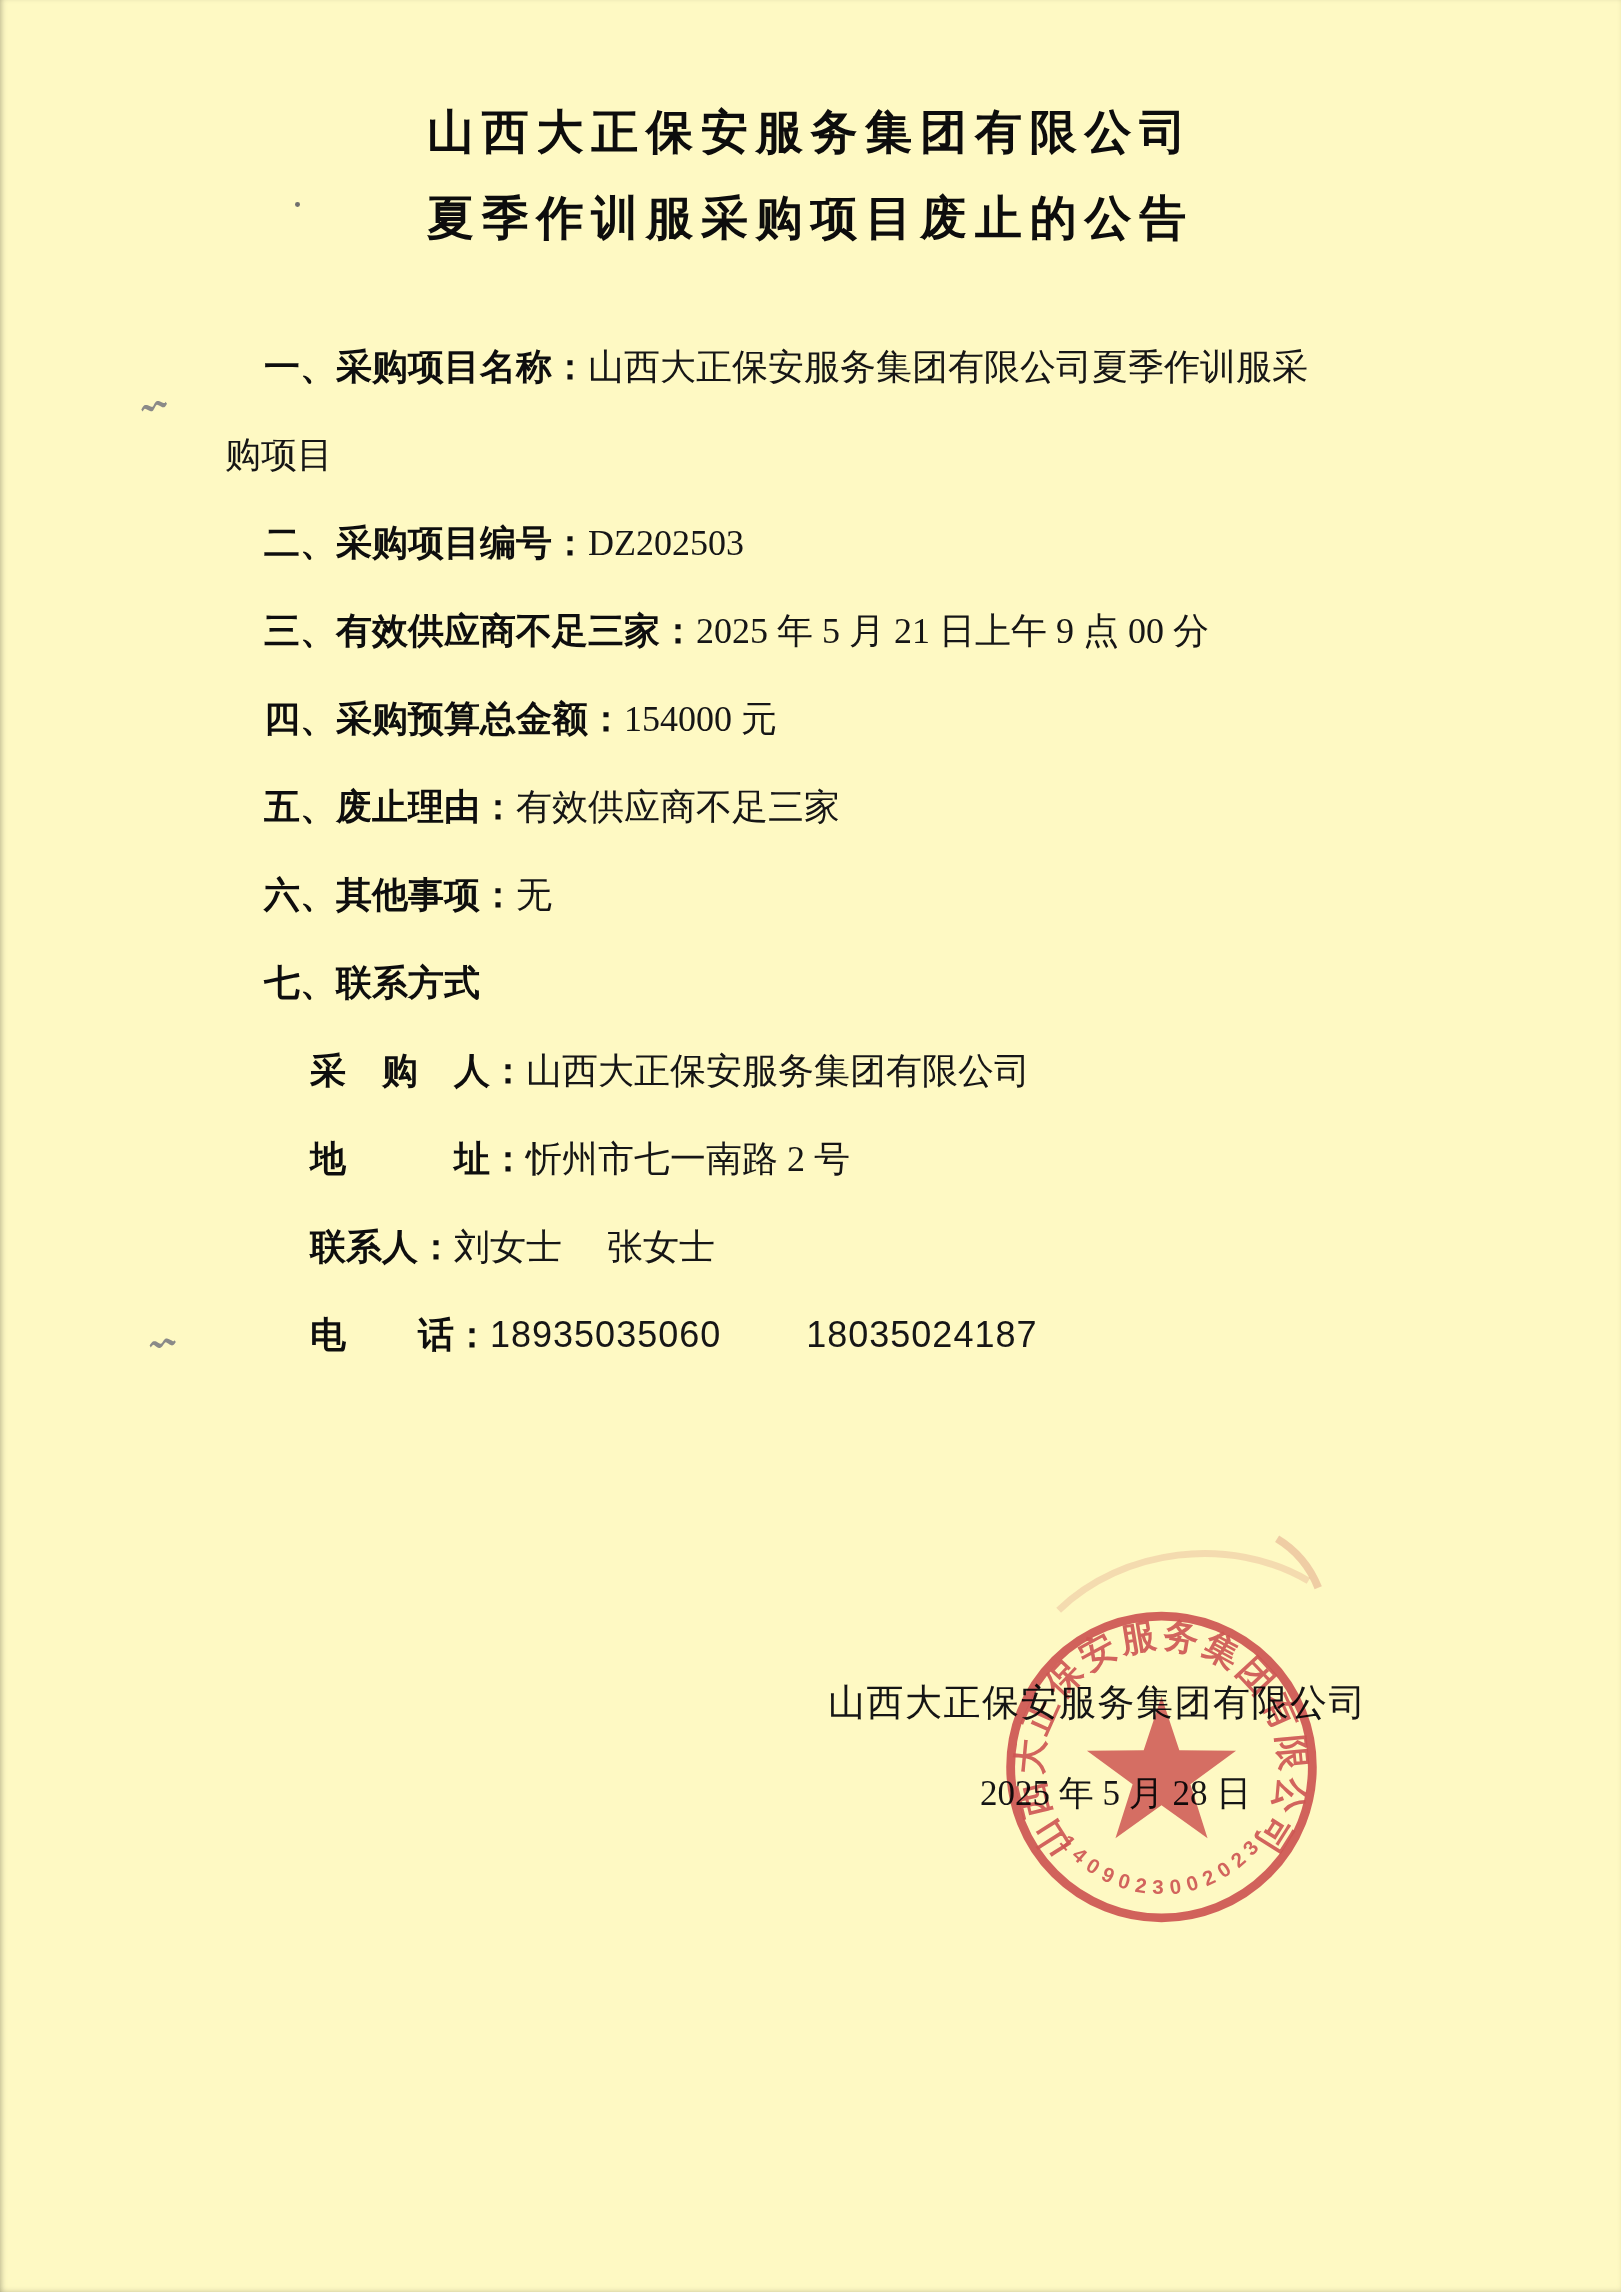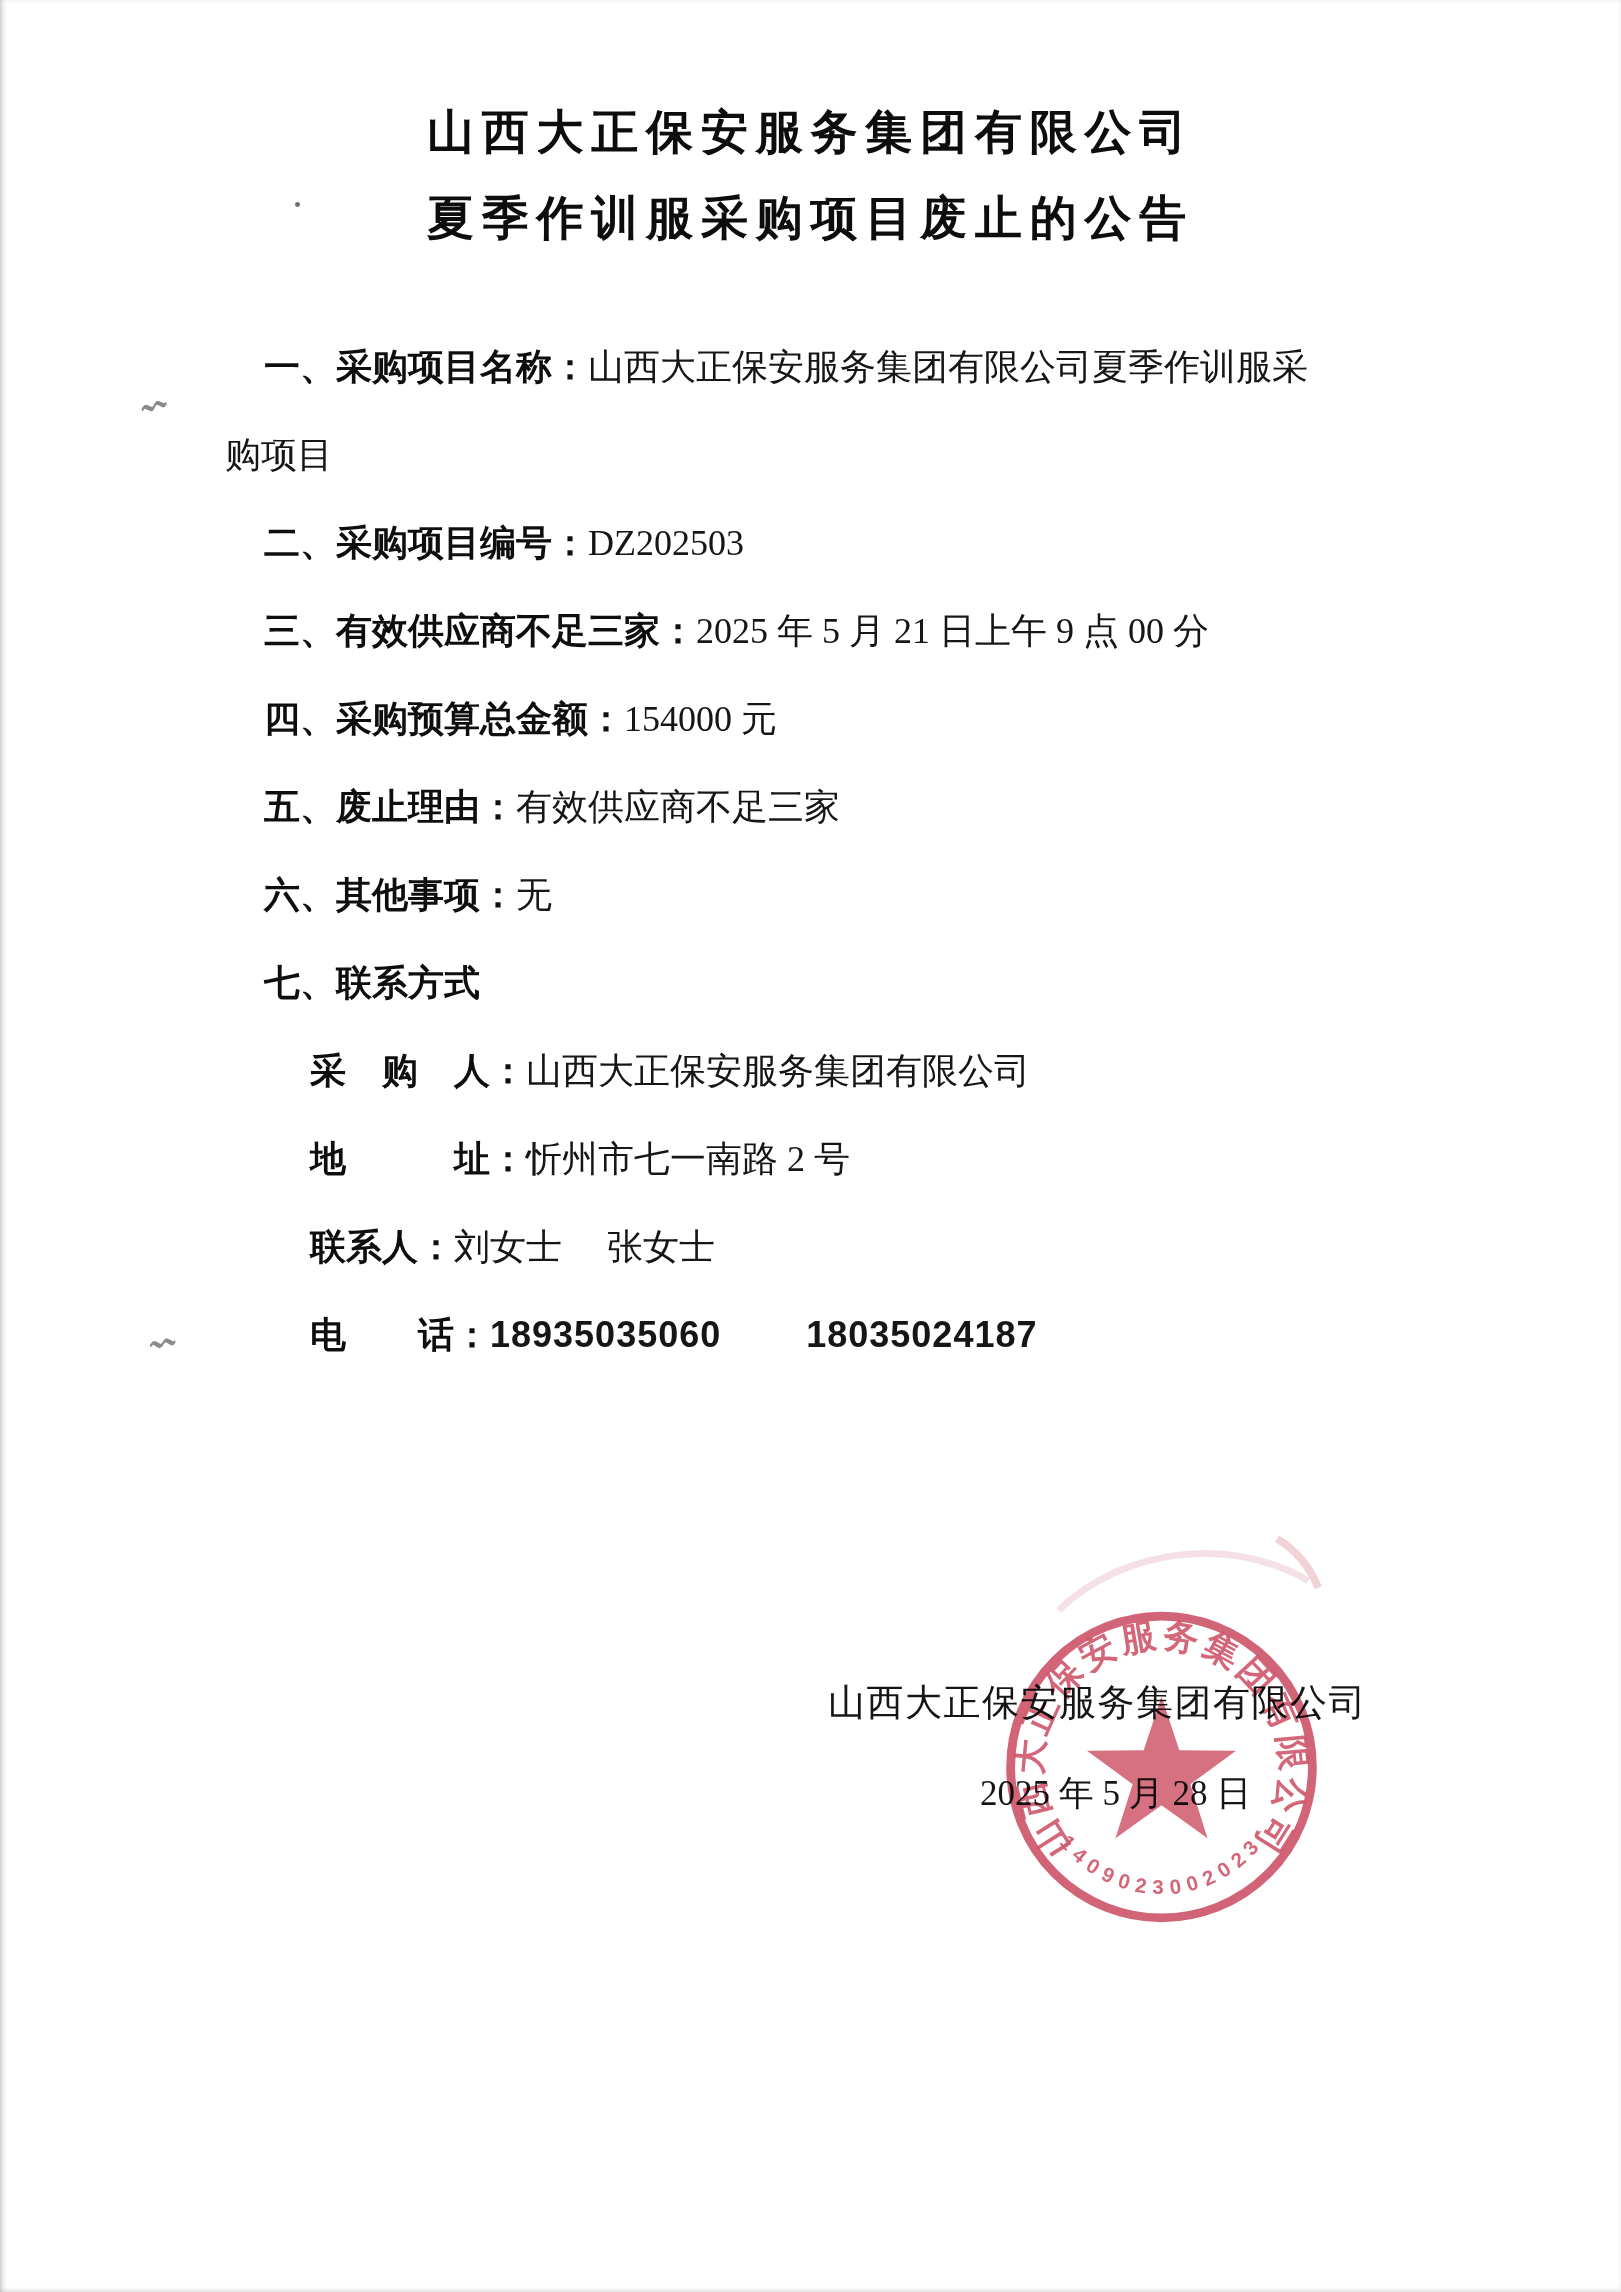--- a/index.html
+++ b/index.html
@@ -1,39 +1,39 @@
 <!DOCTYPE html>
 <html><head>
 <meta charset="utf-8">
 <style>
   html,body{margin:0;padding:0;background:#e8e8e6;}
   .page{
     position:relative;
     width:1621px;height:2293px;
-    background:#ffffff;
+    background:#fef9c3;
     overflow:hidden;
     font-family:"Liberation Serif",serif;
     color:#141414;
     box-shadow:inset 3.9px 0 5.9px -2.9px rgba(0,0,0,.25), inset 0 -3.9px 5.9px -2.9px rgba(0,0,0,.18);
   }
   
   .title-block{
     position:absolute;top:89px;left:0;width:100%;
     text-align:center;line-height:86px;
     font-family:"Liberation Sans","DejaVu Sans",sans-serif;
     font-weight:700;font-size:47px;letter-spacing:7.8px;color:#0d0d0d;
   }
   
   .body-block{position:absolute;top:323px;left:225px;width:1206px;}
   .line{height:88px;line-height:88px;white-space:nowrap;font-size:36px;}
   .line.indent{text-indent:39px;}
   .line.contact{margin-left:85px;}
   .lbl{font-family:"Liberation Sans","DejaVu Sans",sans-serif;font-weight:700;color:#0e0e0e;}
   .val{font-family:"Liberation Serif","DejaVu Serif",serif;color:#161616;}
-  .val.bold-num{font-family:"Liberation Sans","DejaVu Sans",sans-serif;font-weight:700;letter-spacing:1px;}
+  .val.bold-num{font-family:"Liberation Sans","DejaVu Sans",sans-serif;font-weight:400;letter-spacing:1px;}
   
   .sig-company{
     position:absolute;left:828px;top:1678px;
     font-size:37px;letter-spacing:1.5px;white-space:nowrap;color:#151515;
     font-family:"Liberation Serif","DejaVu Serif",serif;
   }
   .sig-date{
     position:absolute;left:980px;top:1770px;
     font-size:35px;white-space:nowrap;color:#151515;
     font-family:Liberation Serif, serif;

